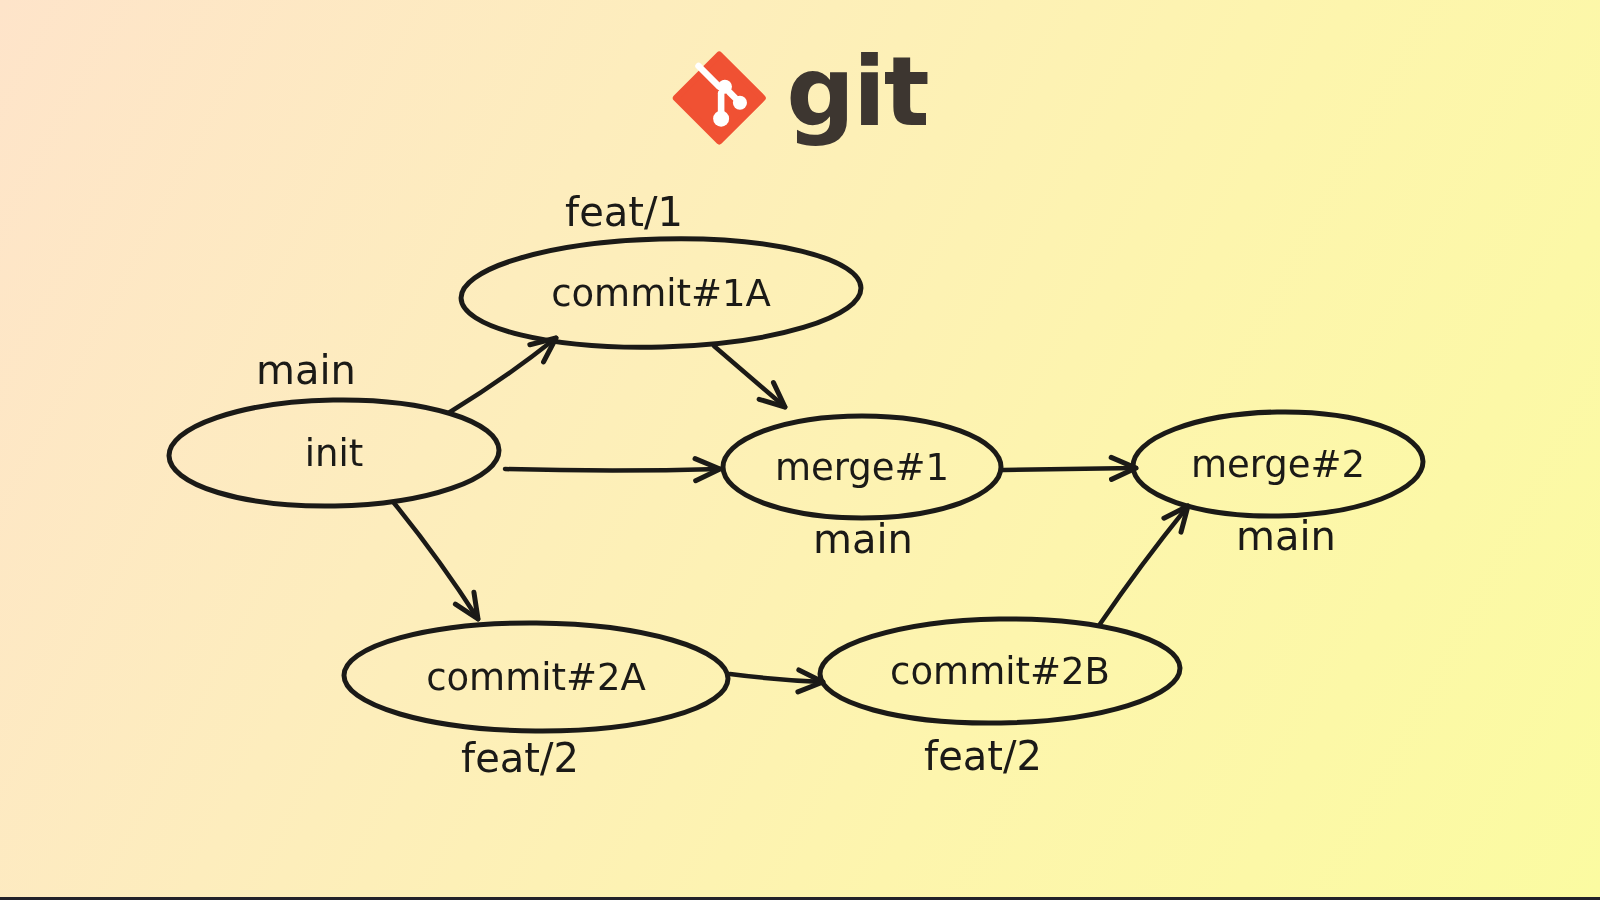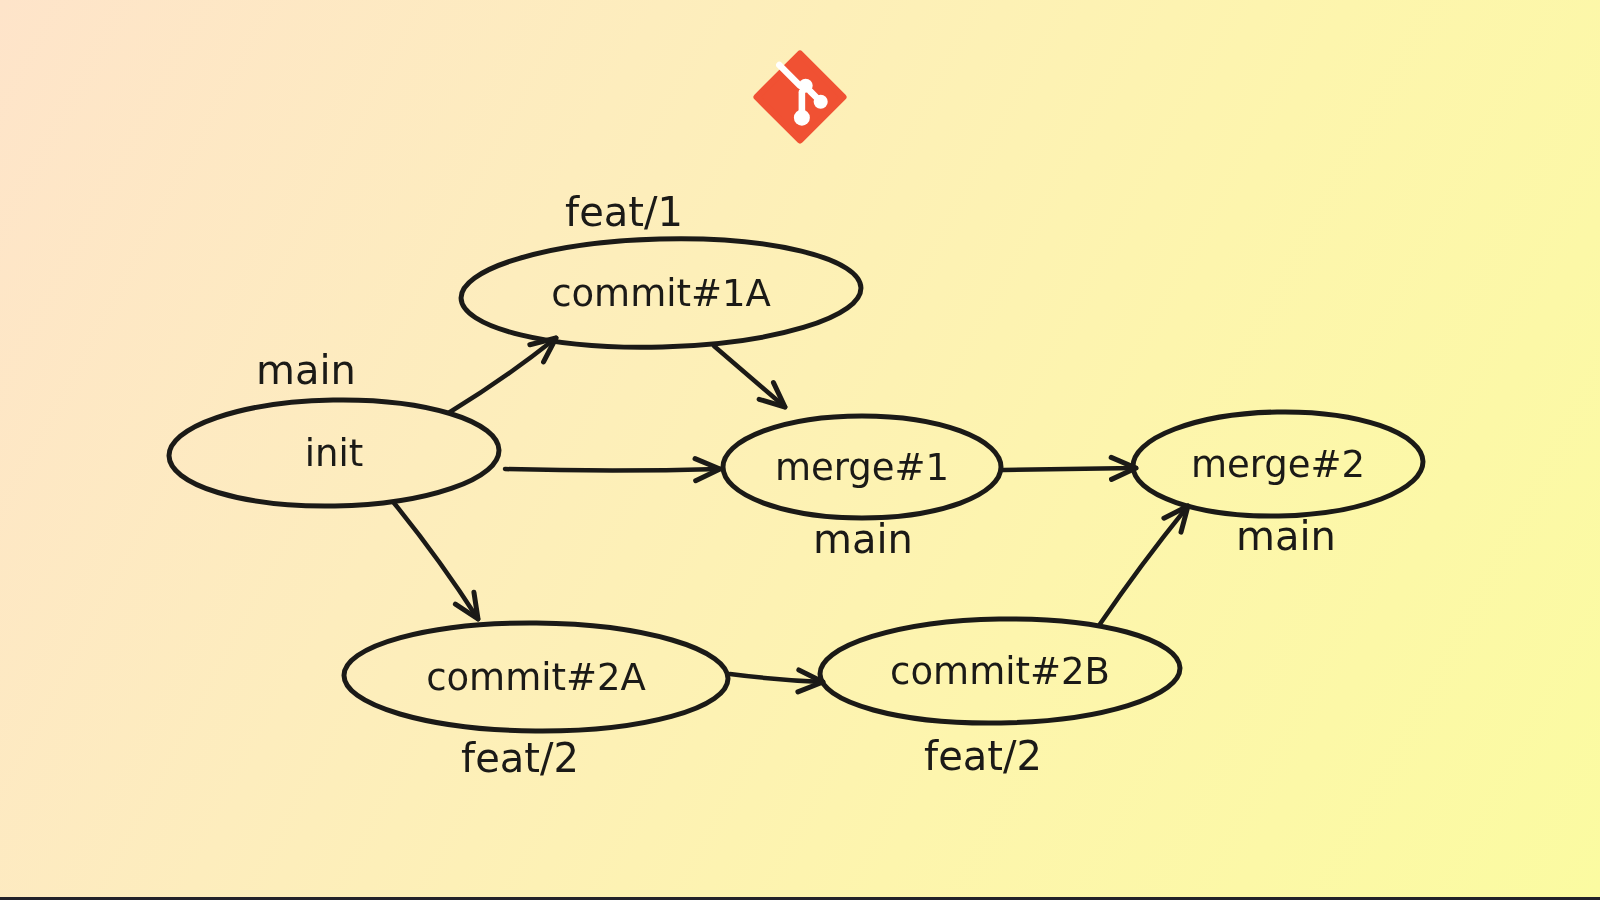--- a/index.html
+++ b/index.html
@@ -74,17 +74,18 @@
       <polygon id="logo-diamond" points="50,4 96,50 50,96 4,50" stroke-width="7" stroke-linejoin="round" fill="#f05133" stroke="#f05133"></polygon>
       <g stroke="#ffffff" stroke-width="7" stroke-linecap="round" fill="#ffffff">
         <line x1="28" y1="16" x2="50" y2="38"></line>
         <circle cx="56" cy="38" r="7.5" stroke="none"></circle>
         <line x1="61" y1="44" x2="67" y2="50"></line>
         <circle cx="72" cy="55" r="7.5" stroke="none"></circle>
         <line x1="52" y1="45" x2="52" y2="64"></line>
         <circle cx="52" cy="72" r="8.5" stroke="none"></circle>
       </g>
     </svg>
+    <span class="logo-text" style="color: rgb(61, 54, 48);">git</span>
   </div>
 
   <div class="bottom-line" style="background: rgb(34, 34, 42);"></div>
 
 </div>
 
 </body></html>

